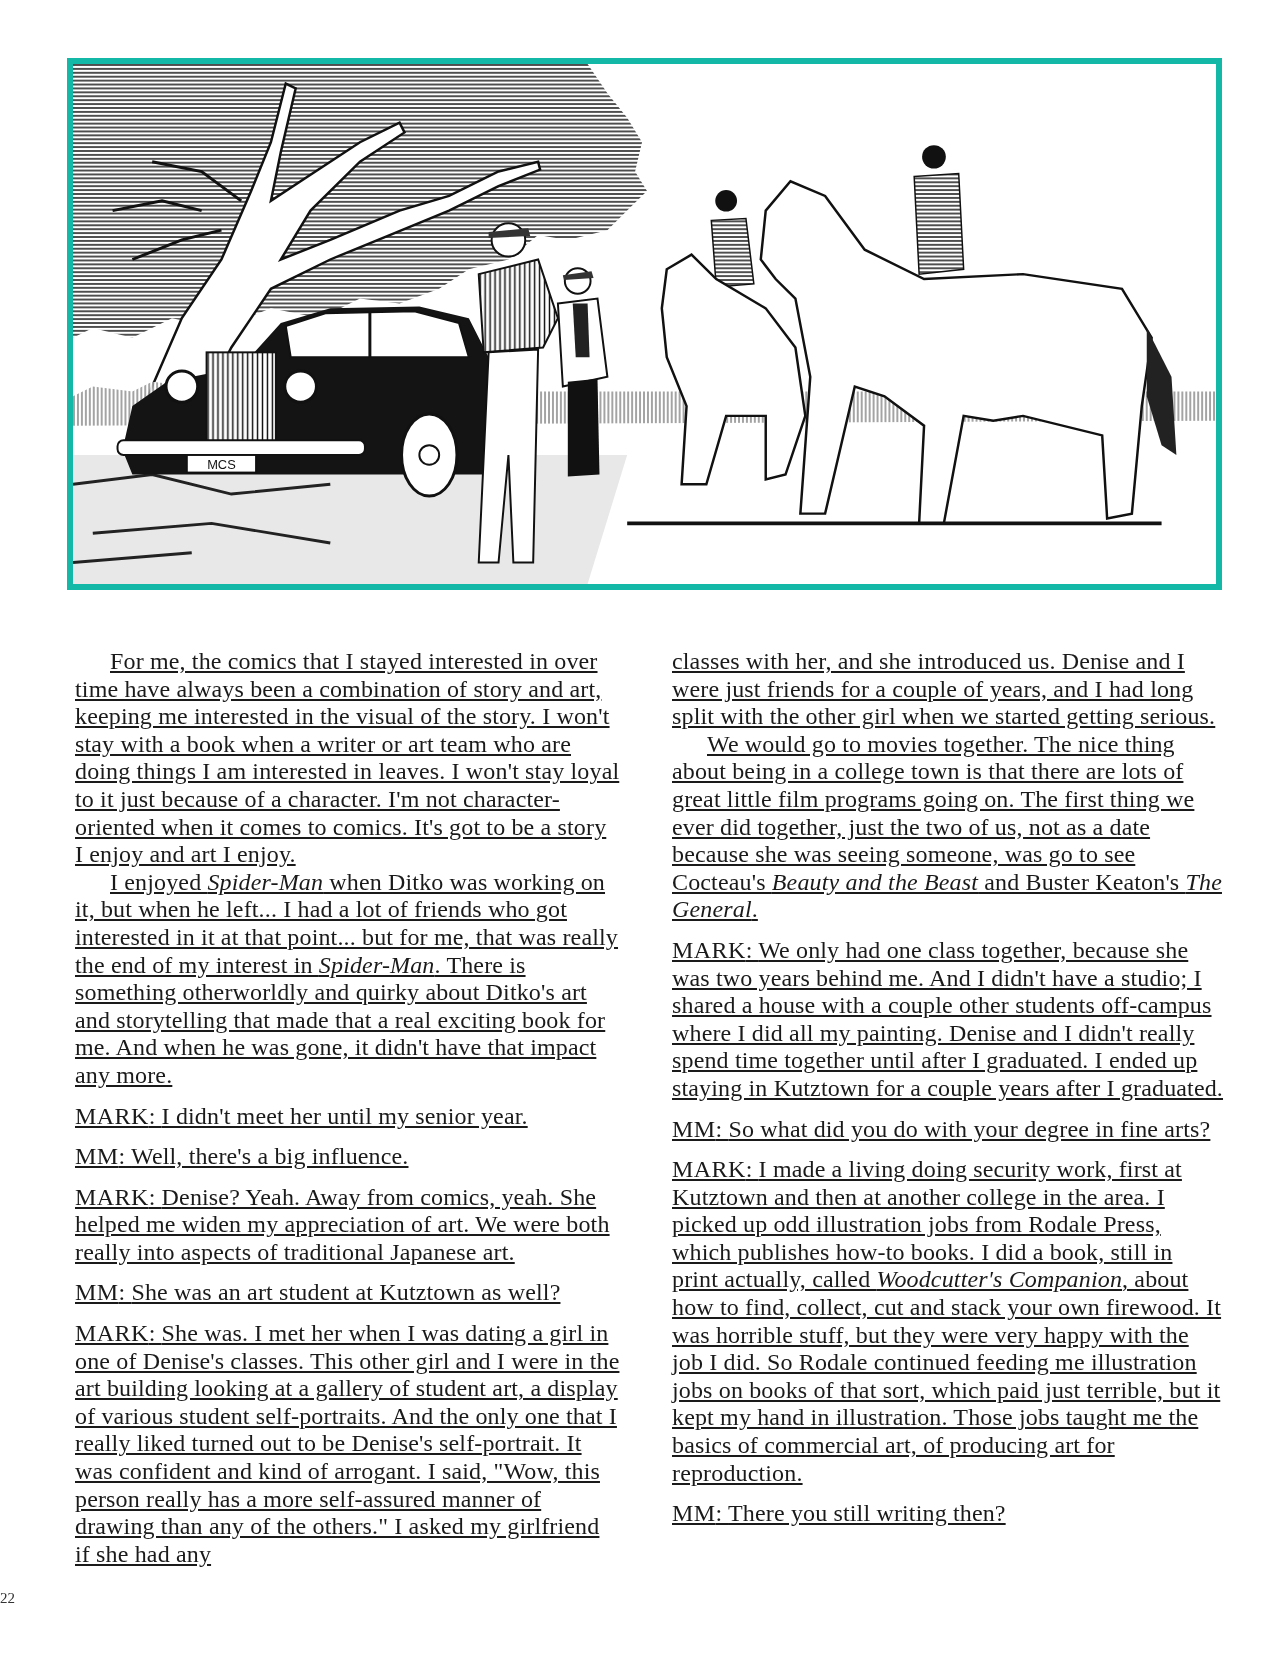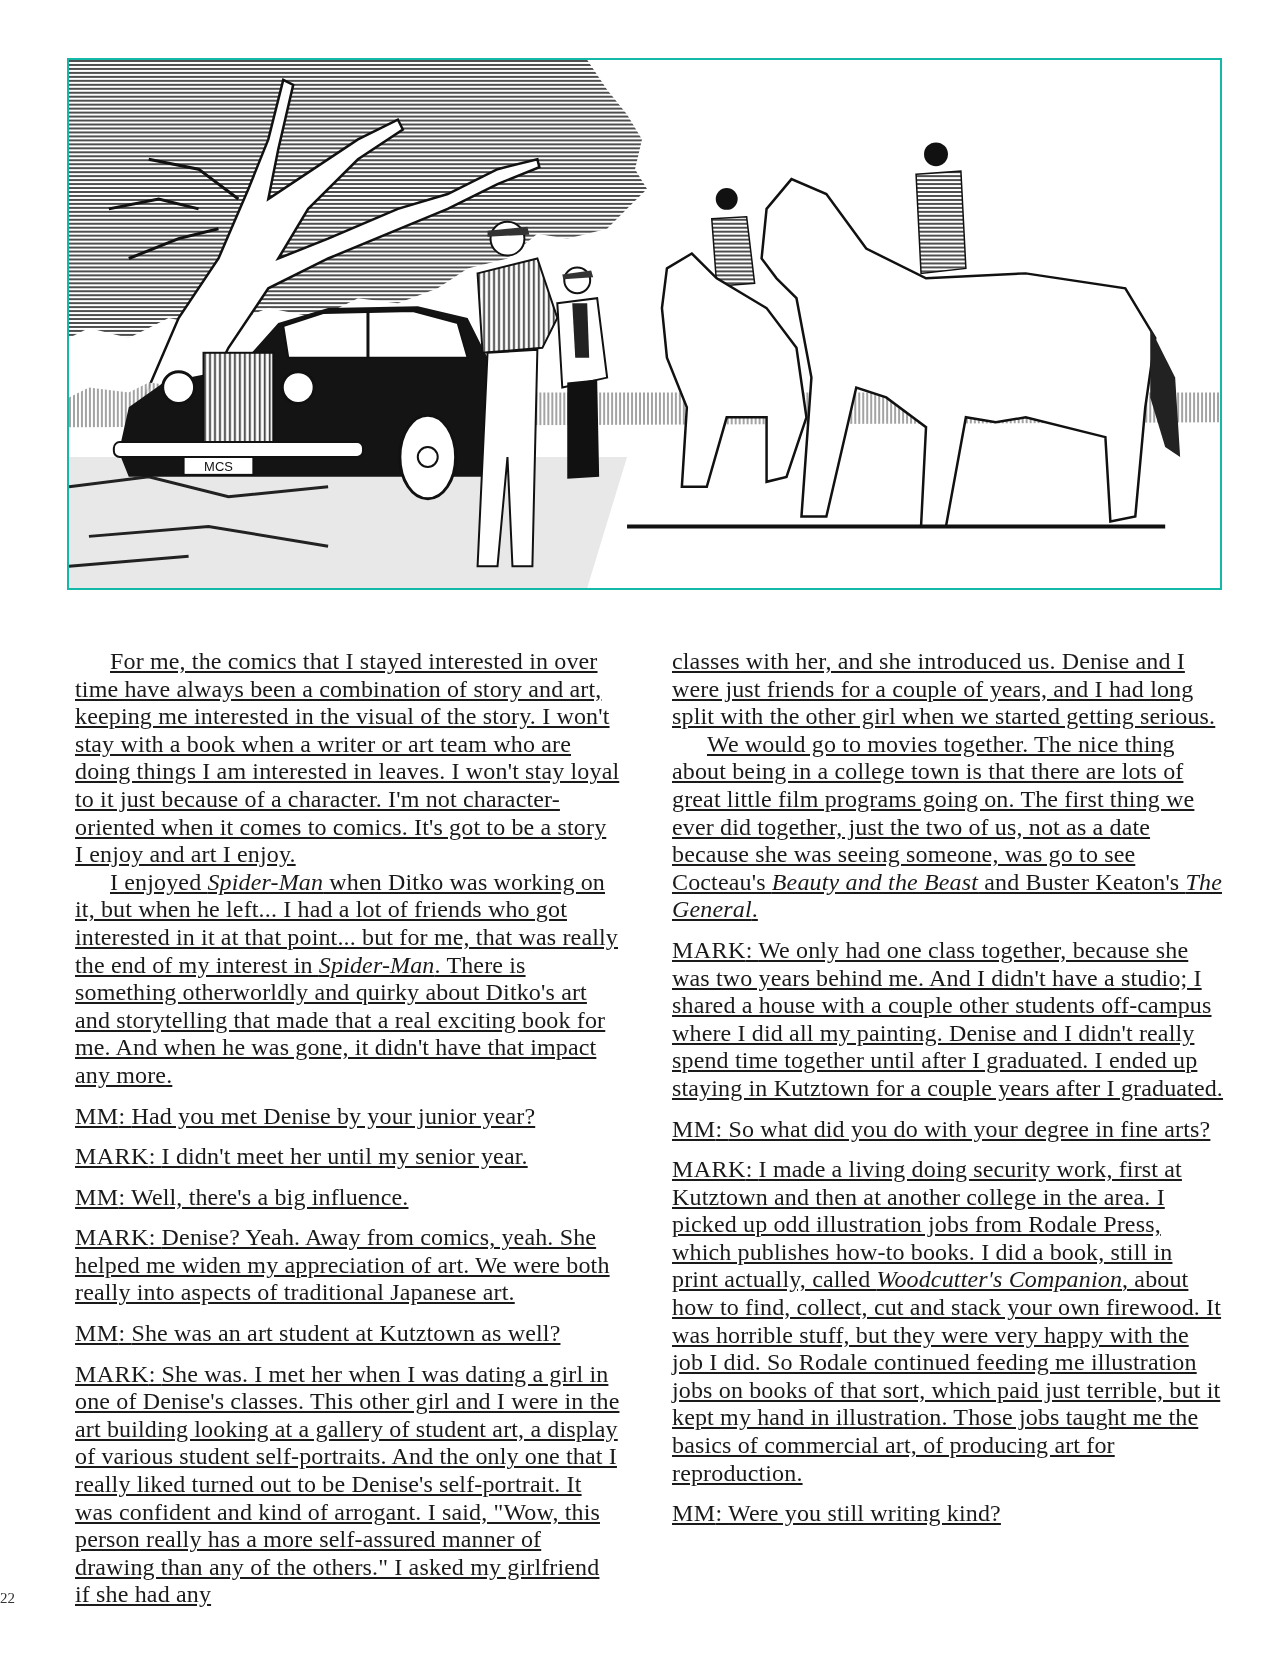--- a/index.html
+++ b/index.html
@@ -1,17 +1,17 @@
 <!DOCTYPE html>
 <html><head>
 <meta charset="utf-8">
 <style>
   html, body { margin:0; padding:0; background:#ffffff; }
   body { width:1280px; height:1678px; position:relative; overflow:hidden; font-family:"Liberation Serif", "DejaVu Serif", serif; color:#1a1a1a; }
-  .illustration { position:absolute; left:67px; top:58px; width:1155px; height:532px; border:2px solid #14b8a6; box-sizing:border-box; background:#fff; overflow:hidden; }
+  .illustration { position:absolute; left:67px; top:58px; width:1155px; height:532px; border:6px solid #14b8a6; box-sizing:border-box; background:#fff; overflow:hidden; }
   .illustration svg { display:block; width:100%; height:100%; }
   .col { position:absolute; top:648px; font-size:24px; line-height:27.6px; letter-spacing:0.15px;text-decoration:underline; }
   .col-left { left:75px; width:545px; }
   .col-right { left:672px; width:552px; }
   .col p { margin:0; }
   .col p.indent { text-indent:35px; }
   .col p.gap { margin-top:13px; }
   .speaker { font-variant:small-caps; font-weight:normal; letter-spacing:0.4px; }
   i { font-style:italic; }
   .page-number { position:absolute; left:0; width:1280px; top:1590px; text-align:left; font-size:15px; color:#333; }
@@ -86,29 +86,28 @@
       <path d="M700,150 L725,120 L760,135 L800,190 L860,220 L960,215 L1060,230 L1090,280 L1080,350 L1070,460 L1045,465 L1040,380 L960,360 L930,365 L900,360 L880,470 L855,470 L860,370 L820,340 L790,330 L760,460 L735,460 L745,320 L730,240 L710,220 L695,200 Z" fill="#fff" stroke="#111" stroke-width="2.5"></path>
       <path d="M1085,270 L1110,320 L1115,400 L1100,390 L1085,340 Z" fill="#222"></path>
     </g>
     <path d="M560,470 L1100,470" stroke="#111" stroke-width="4" fill="none"></path>
   </svg>
 </div>
 
 <div class="col col-left">
     <p class="indent"><span>For me, the comics that I stayed interested in over time have always been a combination of story and art, keeping me interested in the visual of the story. I won't stay with a book when a writer or art team who are doing things I am interested in leaves. I won't stay loyal to it just because of a character. I'm not character-oriented when it comes to comics. It's got to be a story I enjoy and art I enjoy.</span></p>
     <p class="indent"><span>I enjoyed </span><i>Spider-Man</i><span> when Ditko was working on it, but when he left... I had a lot of friends who got interested in it at that point... but for me, that was really the end of my interest in </span><i>Spider-Man</i><span>. There is something otherworldly and quirky about Ditko's art and storytelling that made that a real exciting book for me. And when he was gone, it didn't have that impact any more.</span></p>
-    <p class="gap"><span class="speaker">MM</span>: <span>Had you met Denise by your junior year?</span></p>
     <p class="gap"><span class="speaker">MARK</span>: <span>I didn't meet her until my senior year.</span></p>
     <p class="gap"><span class="speaker">MM</span>: <span>Well, there's a big influence.</span></p>
     <p class="gap"><span class="speaker">MARK</span>: <span>Denise? Yeah. Away from comics, yeah. She helped me widen my appreciation of art. We were both really into aspects of traditional Japanese art.</span></p>
     <p class="gap"><span class="speaker">MM</span>: <span>She was an art student at Kutztown as well?</span></p>
     <p class="gap"><span class="speaker">MARK</span>: <span>She was. I met her when I was dating a girl in one of Denise's classes. This other girl and I were in the art building looking at a gallery of student art, a display of various student self-portraits. And the only one that I really liked turned out to be Denise's self-portrait. It was confident and kind of arrogant. I said, "Wow, this person really has a more self-assured manner of drawing than any of the others." I asked my girlfriend if she had any</span></p>
   </div>
 <div class="col col-right">
     <p><span>classes with her, and she introduced us. Denise and I were just friends for a couple of years, and I had long split with the other girl when we started getting serious.</span></p>
     <p class="indent"><span>We would go to movies together. The nice thing about being in a college town is that there are lots of great little film programs going on. The first thing we ever did together, just the two of us, not as a date because she was seeing someone, was go to see Cocteau's </span><i>Beauty and the Beast</i><span> and Buster Keaton's </span><i>The General</i><span>.</span></p>
     <p class="gap"><span class="speaker">MARK</span>: <span>We only had one class together, because she was two years behind me. And I didn't have a studio; I shared a house with a couple other students off-campus where I did all my painting. Denise and I didn't really spend time together until after I graduated. I ended up staying in Kutztown for a couple years after I graduated.</span></p>
     <p class="gap"><span class="speaker">MM</span>: <span>So what did you do with your degree in fine arts?</span></p>
     <p class="gap"><span class="speaker">MARK</span>: <span>I made a living doing security work, first at Kutztown and then at another college in the area. I picked up odd illustration jobs from Rodale Press, which publishes how-to books. I did a book, still in print actually, called </span><i>Woodcutter's Companion</i><span>, about how to find, collect, cut and stack your own firewood. It was horrible stuff, but they were very happy with the job I did. So Rodale continued feeding me illustration jobs on books of that sort, which paid just terrible, but it kept my hand in illustration. Those jobs taught me the basics of commercial art, of producing art for reproduction.</span></p>
-    <p class="gap"><span class="speaker">MM</span>: <span>Were you still writing kind?</span></p>
+    <p class="gap"><span class="speaker">MM</span>: <span>There you still writing then?</span></p>
   </div>
 
 <div class="page-number">22</div>
 
 </body></html>

